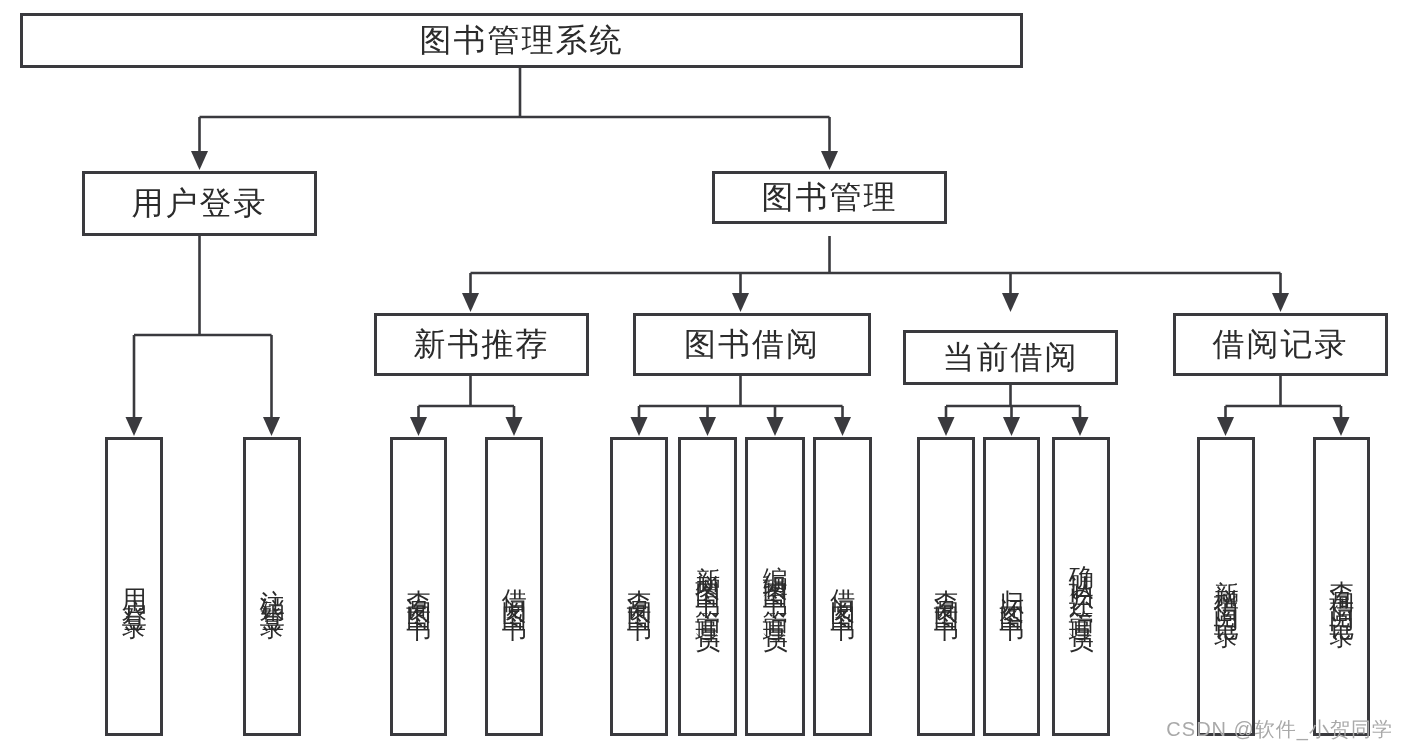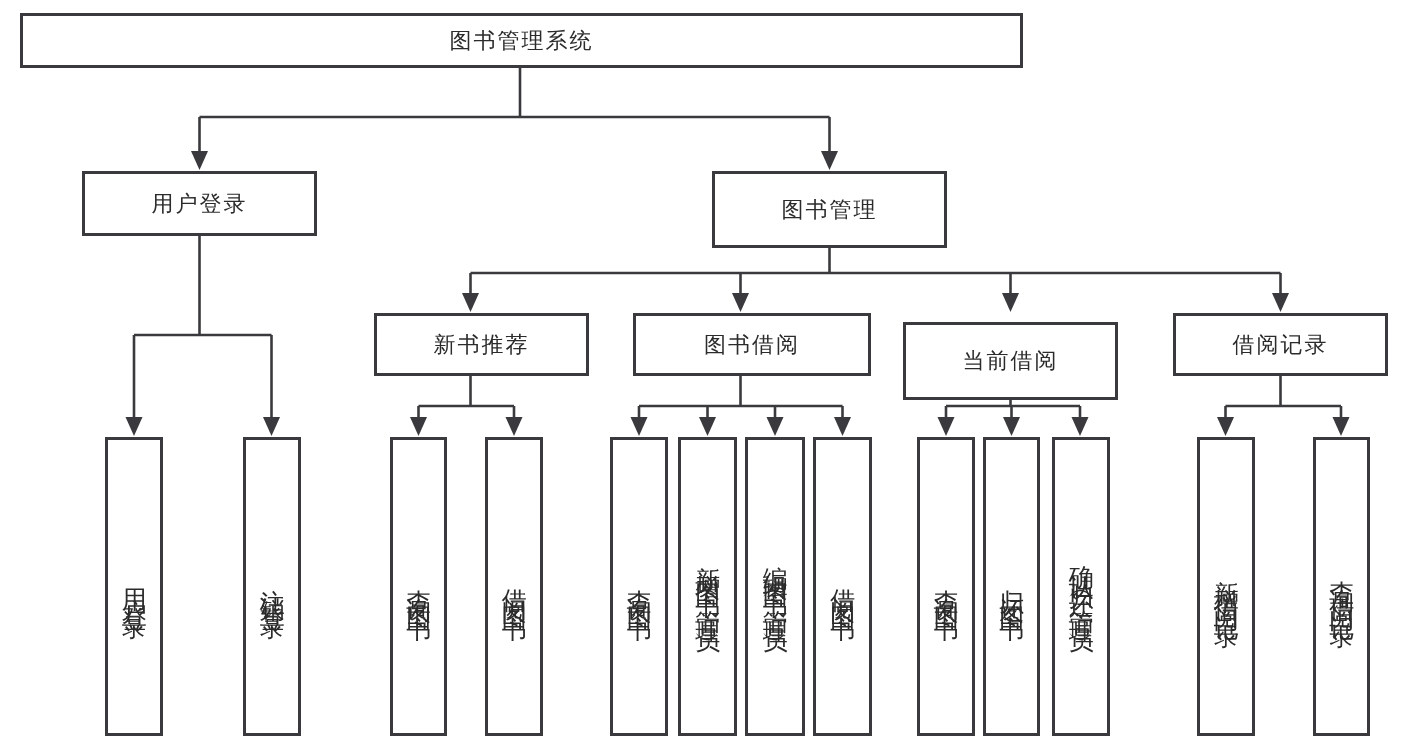--- a/index.html
+++ b/index.html
@@ -21,21 +21,21 @@
   svg.connectors .ln{stroke:var(--line);stroke-width:2.6;fill:none;}
   svg.connectors .ah{fill:var(--line);stroke:none;}
   .box{
     position:absolute;
     box-sizing:border-box;
     background:#fff;
     border:3px solid var(--line);
     display:flex;align-items:center;justify-content:center;
     z-index:2;
   }
-  .h{font-size:22px;letter-spacing:2px;white-space:nowrap;}
+  .h{font-size:32px;letter-spacing:2px;white-space:nowrap;}
   .v span{
     writing-mode:vertical-rl;
     text-orientation:mixed;
     font-size:25px;
     letter-spacing:9px;
     line-height:1.1;
     white-space:nowrap;
   }
   .watermark{
     position:absolute;
@@ -114,31 +114,31 @@
     <polygon class="ah" points="1332.5,417 1349.5,417 1341,436"></polygon>
   </svg>
 
   <div class="box h" style="left:20px;top:13px;width:1003px;height:55px">
     <span>图书管理系统</span>
   </div>
 
   <div class="box h" style="left:82px;top:171px;width:235px;height:65px">
     <span>用户登录</span>
   </div>
-  <div class="box h" style="left:712px;top:171px;width:235px;height:77px">
+  <div class="box h" style="left:712px;top:171px;width:235px;height:53px">
     <span>图书管理</span>
   </div>
 
   <div class="box h" style="left:374px;top:313px;width:215px;height:63px">
     <span>新书推荐</span>
   </div>
   <div class="box h" style="left:633px;top:313px;width:238px;height:63px">
     <span>图书借阅</span>
   </div>
-  <div class="box h" style="left:903px;top:322px;width:215px;height:78px">
+  <div class="box h" style="left:903px;top:330px;width:215px;height:55px">
     <span>当前借阅</span>
   </div>
   <div class="box h" style="left:1173px;top:313px;width:215px;height:63px">
     <span>借阅记录</span>
   </div>
 
   <div class="box v" style="left:105px;top:437px;width:58px;height:299px">
     <span>用户登录</span>
   </div>
   <div class="box v" style="left:243px;top:437px;width:58px;height:299px">
@@ -175,13 +175,14 @@
     <span>确认归还（管理员）</span>
   </div>
 
   <div class="box v" style="left:1197px;top:437px;width:58px;height:299px">
     <span>新增借阅记录</span>
   </div>
   <div class="box v" style="left:1313px;top:437px;width:57px;height:299px">
     <span>查询借阅记录</span>
   </div>
 
+  <div class="watermark">CSDN @软件_小贺同学</div>
 </div>
 
 </body></html>

